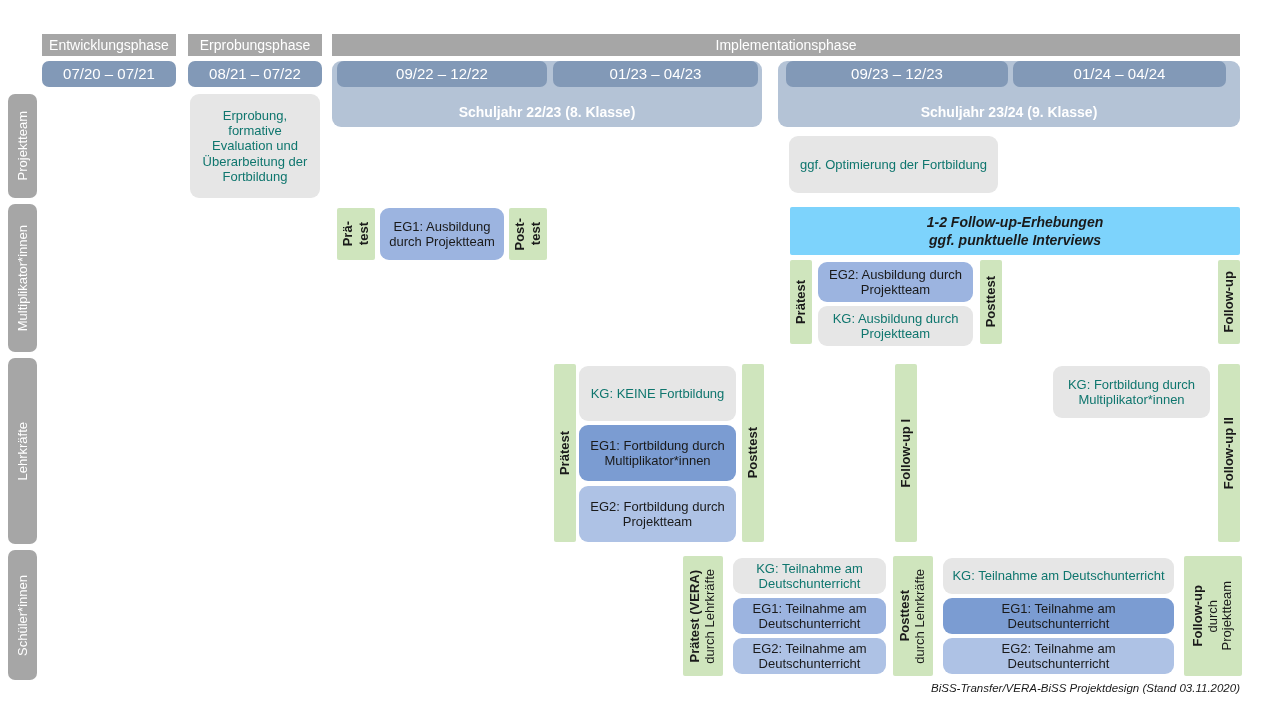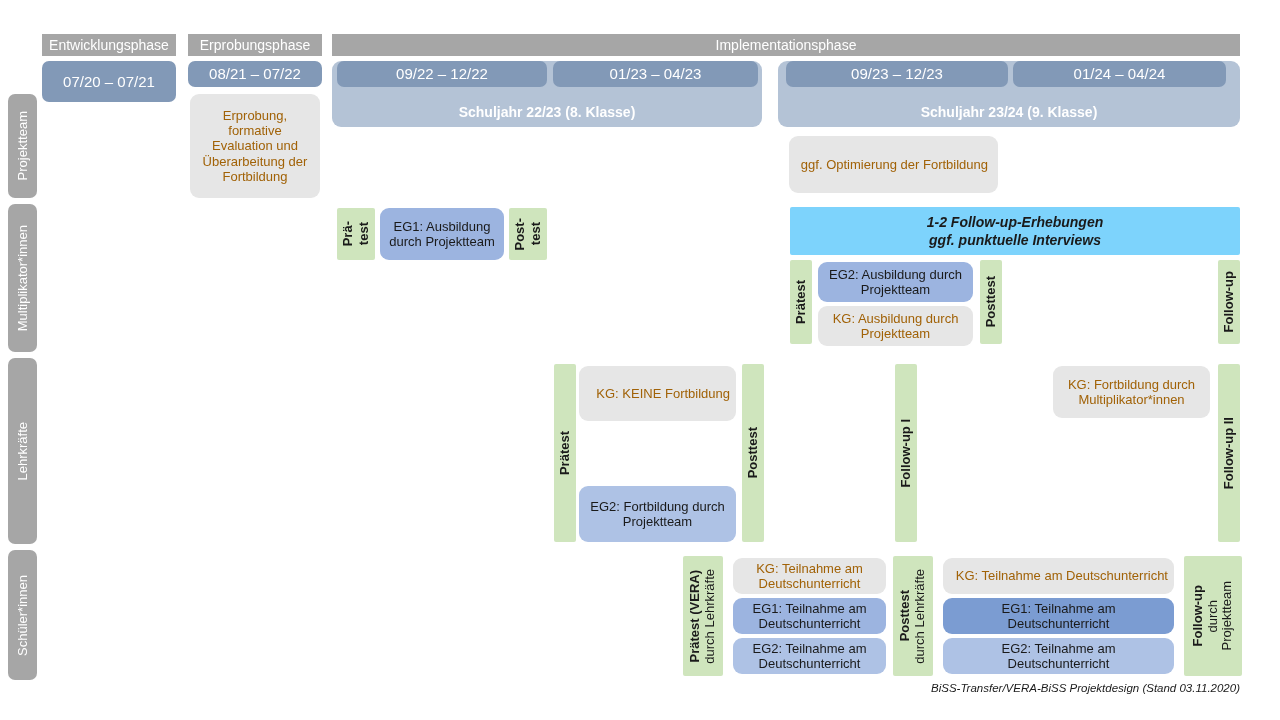--- a/index.html
+++ b/index.html
@@ -43,21 +43,21 @@
     background:#a6a6a6;color:#ffffff;border-radius:7px;
     display:flex;align-items:center;justify-content:center;
   }
   .role span{
     writing-mode:vertical-rl;transform:rotate(180deg);
     font-size:13px;white-space:nowrap;
   }
 
   
   .card{border-radius:9px;font-size:13px;}
-  .card.gray  {background:#e6e6e6;color:#a16207;justify-content:flex-end;}
+  .card.gray  {background:#e6e6e6;color:#0f766e;}
   .card.blue-d{background:#7b9cd2;color:#1a1a1a;}
   .card.blue-m{background:#9cb4e0;color:#1a1a1a;}
   .card.blue-l{background:#aec2e5;color:#1a1a1a;}
 
   
   .green{
     background:#cfe5bd;color:#1a1a1a;
     display:flex;align-items:center;justify-content:center;
     border-radius:2px;
   }
@@ -89,21 +89,21 @@
   <div class="abs phase-head box" style="left:42px;top:34px;width:134px;height:22px;">
     <span>Entwicklungsphase</span>
   </div>
   <div class="abs phase-head box" style="left:188px;top:34px;width:134px;height:22px;">
     <span>Erprobungsphase</span>
   </div>
   <div class="abs phase-head box" style="left:332px;top:34px;width:908px;height:22px;">
     <span>Implementationsphase</span>
   </div>
 
-  <div class="abs period box" style="left:42px;top:61px;width:134px;height:41px;">
+  <div class="abs period box" style="left:42px;top:61px;width:134px;height:26px;">
     <span>07/20 – 07/21</span>
   </div>
   <div class="abs period box" style="left:188px;top:61px;width:134px;height:26px;">
     <span>08/21 – 07/22</span>
   </div>
 
   <div class="abs schoolyear" style="left:332px;top:61px;width:430px;height:66px;">
     <div class="sy-label">Schuljahr 22/23 (8. Klasse)</div>
   </div>
   <div class="abs period box" style="left:337px;top:61px;width:210px;height:26px;">
@@ -177,20 +177,23 @@
   <div class="abs green" style="left:1218px;top:260px;width:22px;height:84px;">
     <span class="vtxt">Follow-up</span>
   </div>
 
   <div class="abs green" style="left:554px;top:364px;width:22px;height:178px;">
     <span class="vtxt">Prätest</span>
   </div>
   <div class="abs card gray box" style="left:579px;top:366px;width:157px;height:55px;padding:2px 6px;">
     <span>KG:  KEINE Fortbildung</span>
   </div>
+  <div class="abs card blue-d box" style="left:579px;top:425px;width:157px;height:56px;padding:2px 6px;">
+    <span>EG1: Fortbildung durch Multiplikator*innen</span>
+  </div>
   <div class="abs card blue-l box" style="left:579px;top:486px;width:157px;height:56px;padding:2px 6px;">
     <span>EG2: Fortbildung durch Projektteam</span>
   </div>
   <div class="abs green" style="left:742px;top:364px;width:22px;height:178px;">
     <span class="vtxt">Posttest</span>
   </div>
   <div class="abs green" style="left:895px;top:364px;width:22px;height:178px;">
     <span class="vtxt">Follow-up I</span>
   </div>
   <div class="abs card gray box" style="left:1053px;top:366px;width:157px;height:52px;padding:2px 6px;">

